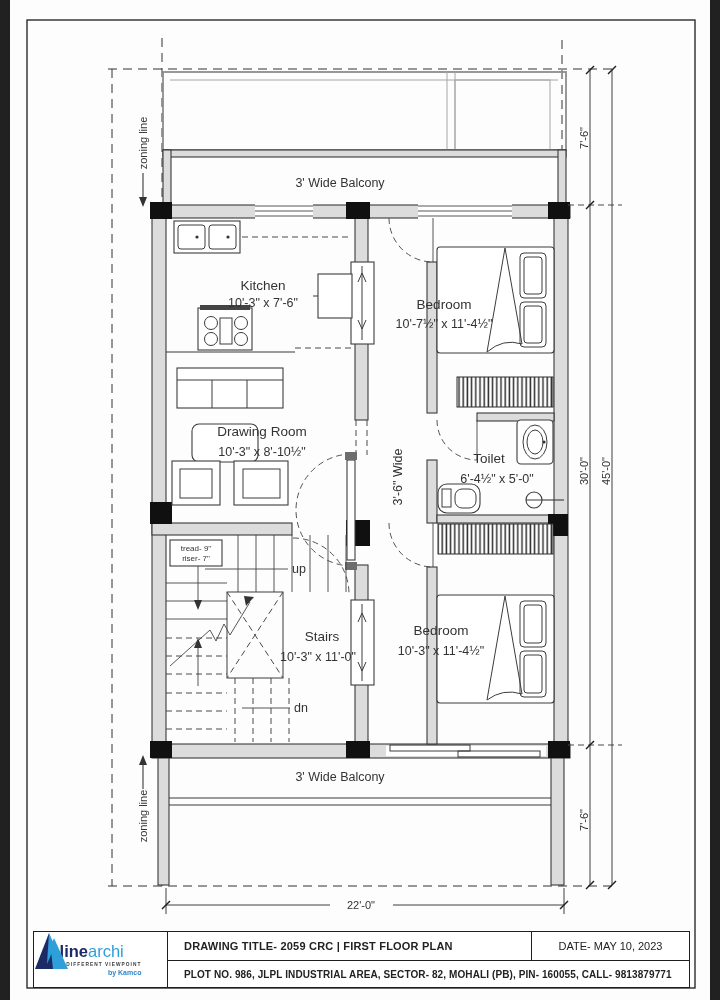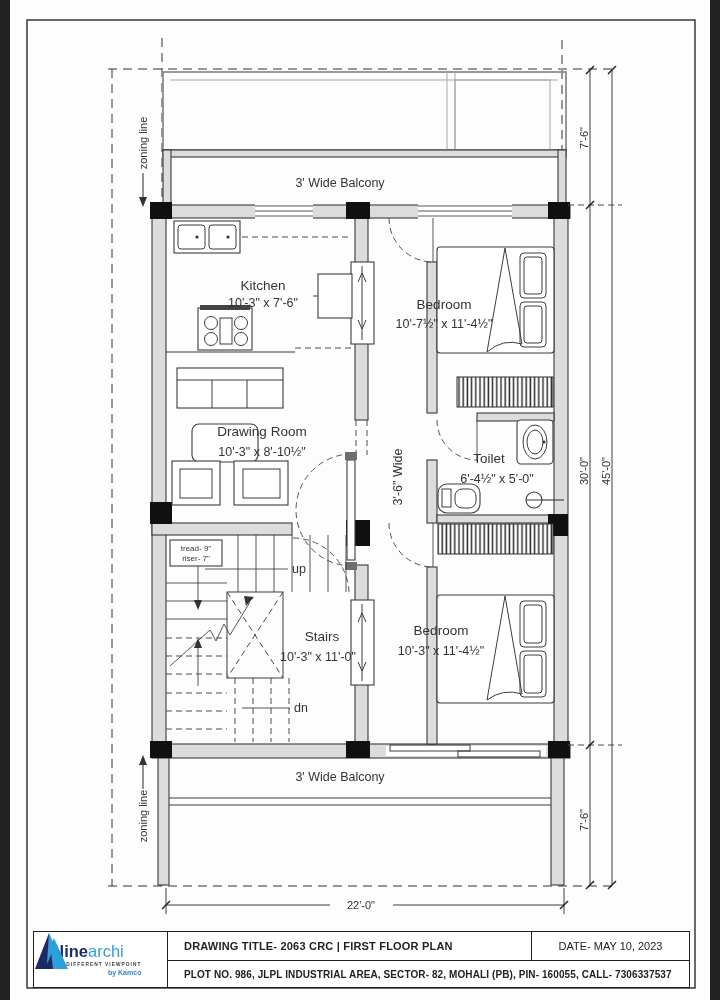--- a/index.html
+++ b/index.html
@@ -360,19 +360,19 @@
         <polygon points="15,1 21,14 13,32" fill="#2f9fd9"></polygon>
       </svg>
       <div class="lg-txt">
         <div class="lg-brand"><span>line</span><span class="lg-b">archi</span></div>
         <div class="lg-tag">A DIFFERENT VIEWPOINT</div>
         <div class="lg-by">by Kamco</div>
       </div>
     </div>
     <div id="tb-right">
       <div id="tb-row1">
-        <div id="tb-title">DRAWING TITLE- 2063 CRC | FIRST FLOOR PLAN</div>
+        <div id="tb-title">DRAWING TITLE- 2059 CRC | FIRST FLOOR PLAN</div>
         <div id="tb-date">DATE- MAY 10, 2023</div>
       </div>
-      <div id="tb-row2">PLOT NO. 986, JLPL INDUSTRIAL AREA, SECTOR- 82, MOHALI (PB), PIN- 160055, CALL- 7306337537</div>
+      <div id="tb-row2">PLOT NO. 986, JLPL INDUSTRIAL AREA, SECTOR- 82, MOHALI (PB), PIN- 160055, CALL- 9813879771</div>
     </div>
   </div>
 </div>
 
 </body></html>

